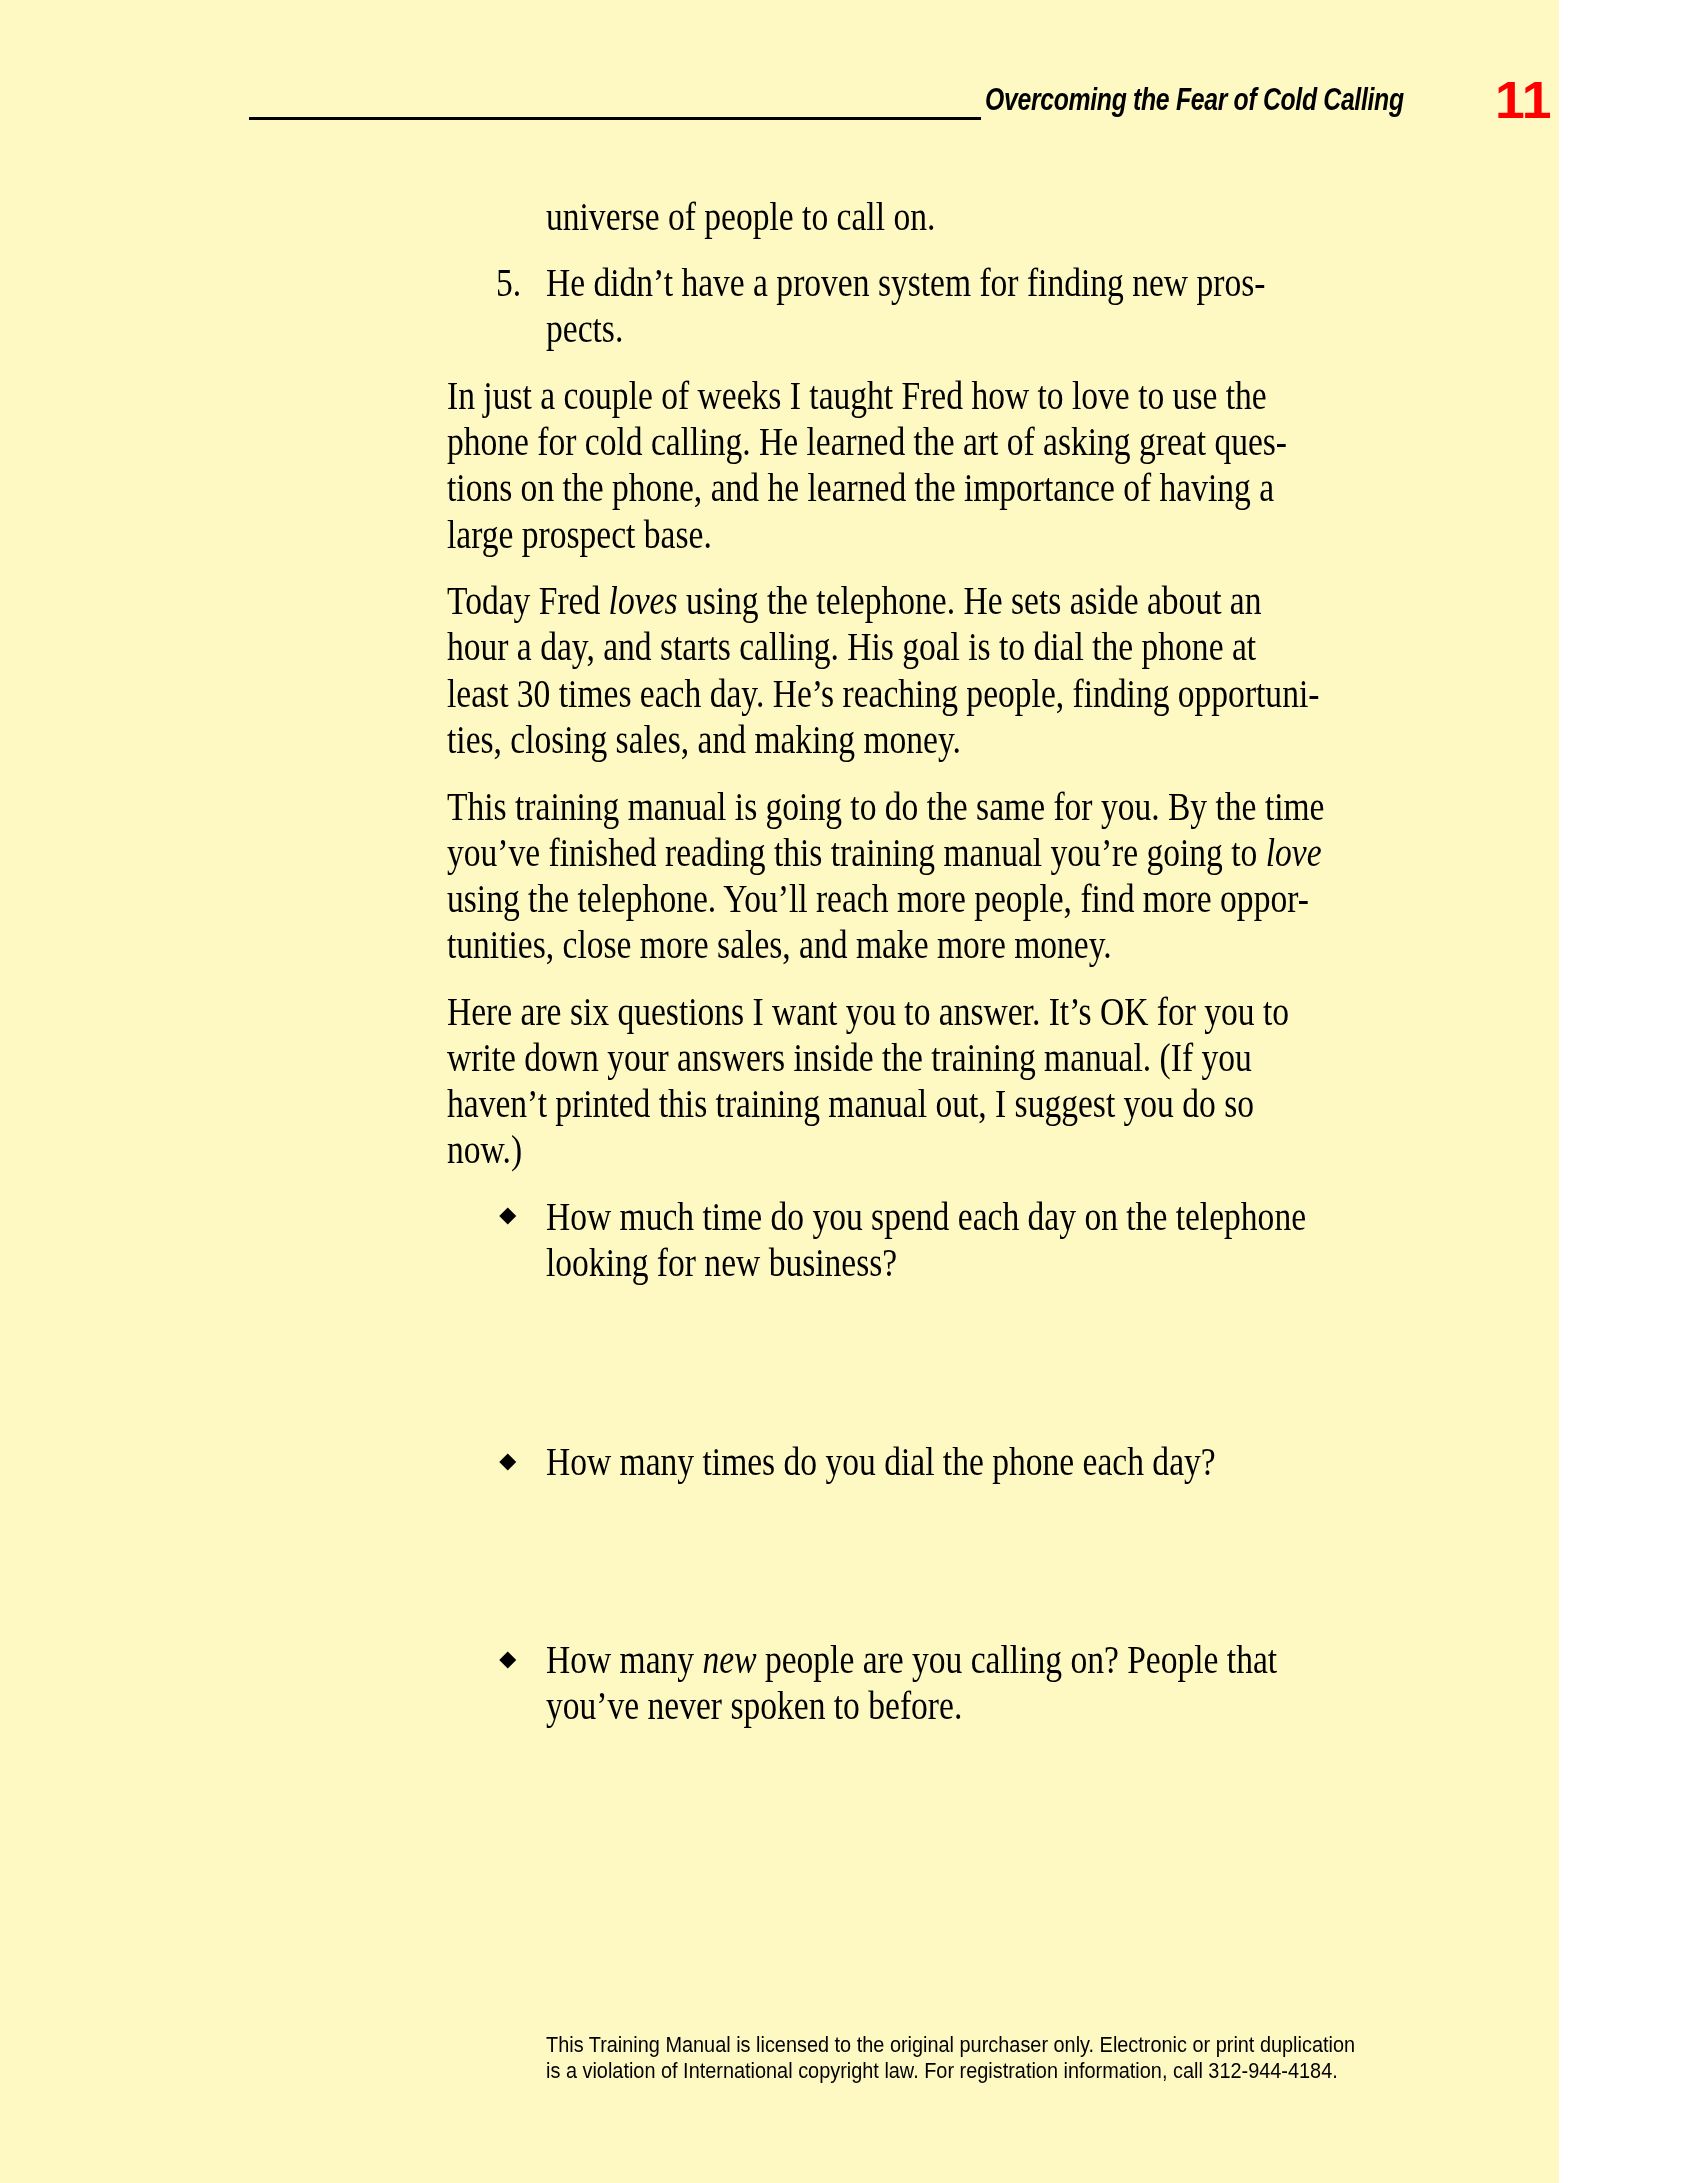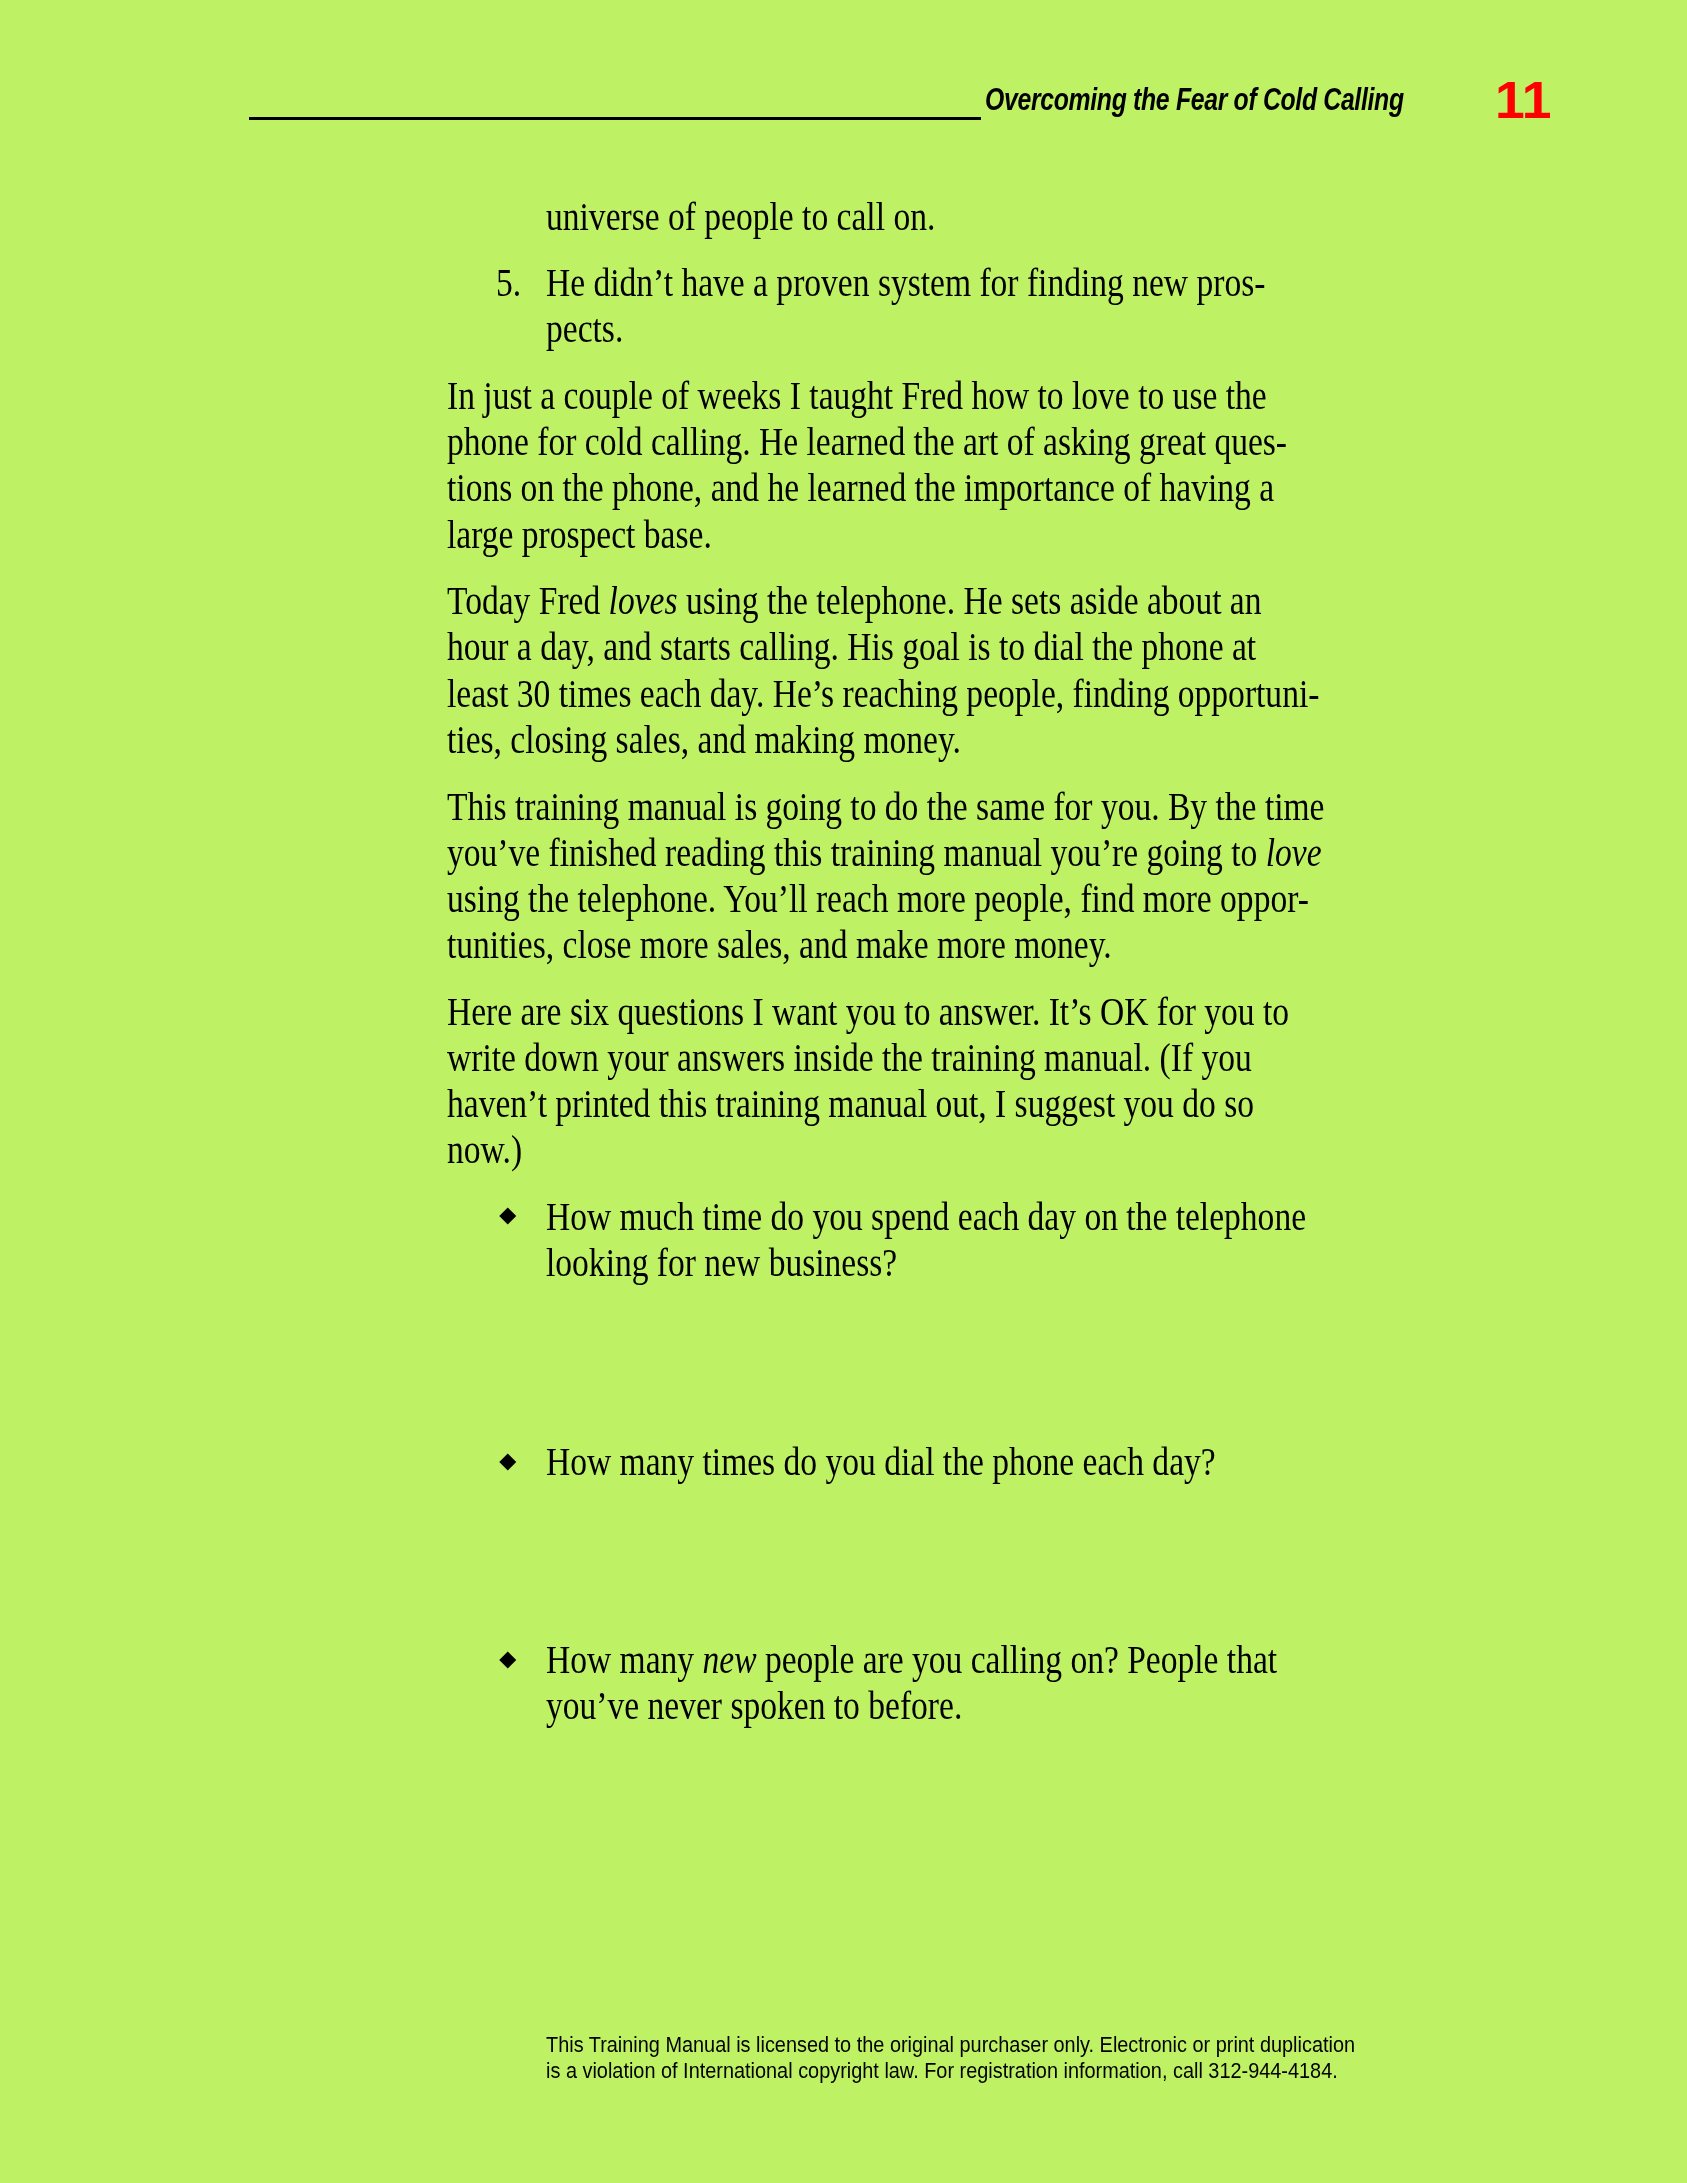--- a/index.html
+++ b/index.html
@@ -1,17 +1,17 @@
 <!DOCTYPE html>
 <html style="font-size:13px"><head>
 <meta charset="utf-8">
 <style>
   html, body { margin:0; padding:0; background:#ffffff; }
   body { width:1687px; height:2183px; position:relative; overflow:hidden; }
-  .page { position:absolute; left:0; top:0; width:1687px; height:2183px; background:#bef264; }
+  .page { position:absolute; left:0; top:0; width:1559px; height:2183px; background:#fef9c3; }
   .rule { position:absolute; left:249px; top:117px; width:732px; height:3.3px; background:#000; }
   .running-title { position:absolute; left:985px; top:82px; font-family:"Liberation Sans", sans-serif; font-style:italic; font-weight:bold; font-size:31px; color:#000; white-space:nowrap; transform-origin:left top; transform:scaleX(0.80); letter-spacing:-0.4px; }
   .page-num { position:absolute; left:1495px; top:71px; font-family:"Liberation Sans", sans-serif; font-weight:bold; font-size:51px; color:#ff0000; transform-origin:left top; transform:scaleX(1.05); }
   .line { position:absolute; font-family:"Liberation Serif", serif; font-size:39px; color:#000; white-space:nowrap; transform-origin:left top; transform:scaleX(0.86); line-height:46px; }
   .line em { font-style:italic; }
   .num { position:absolute; font-family:"Liberation Serif", serif; font-size:39px; color:#000; line-height:46px; transform-origin:left top; transform:scaleX(0.86); }
   .bullet { position:absolute; width:11.5px; height:11.5px; background:#000; transform:rotate(45deg); }
   .footer-line { position:absolute; font-family:"Liberation Sans", sans-serif; font-size:21.4px; color:#000; white-space:nowrap; transform-origin:left top; transform:scaleX(0.93); line-height:26px; }
 </style>
 </head>

